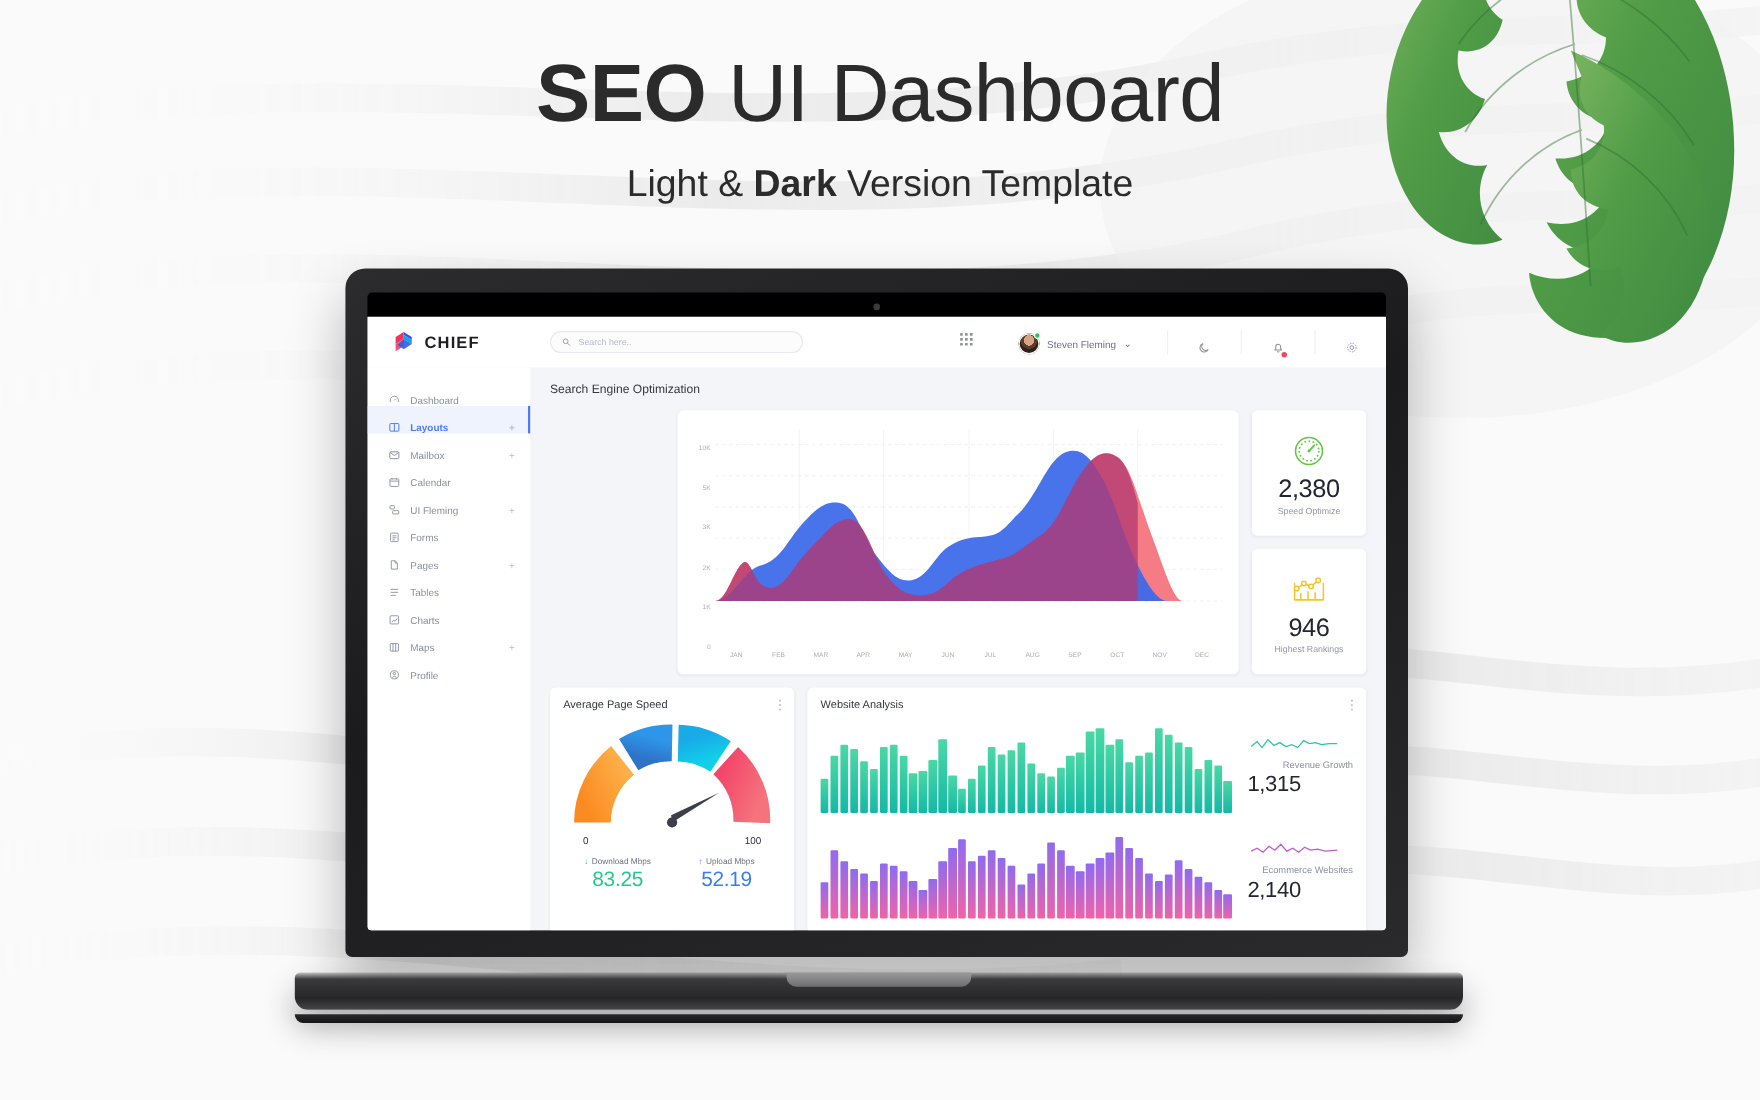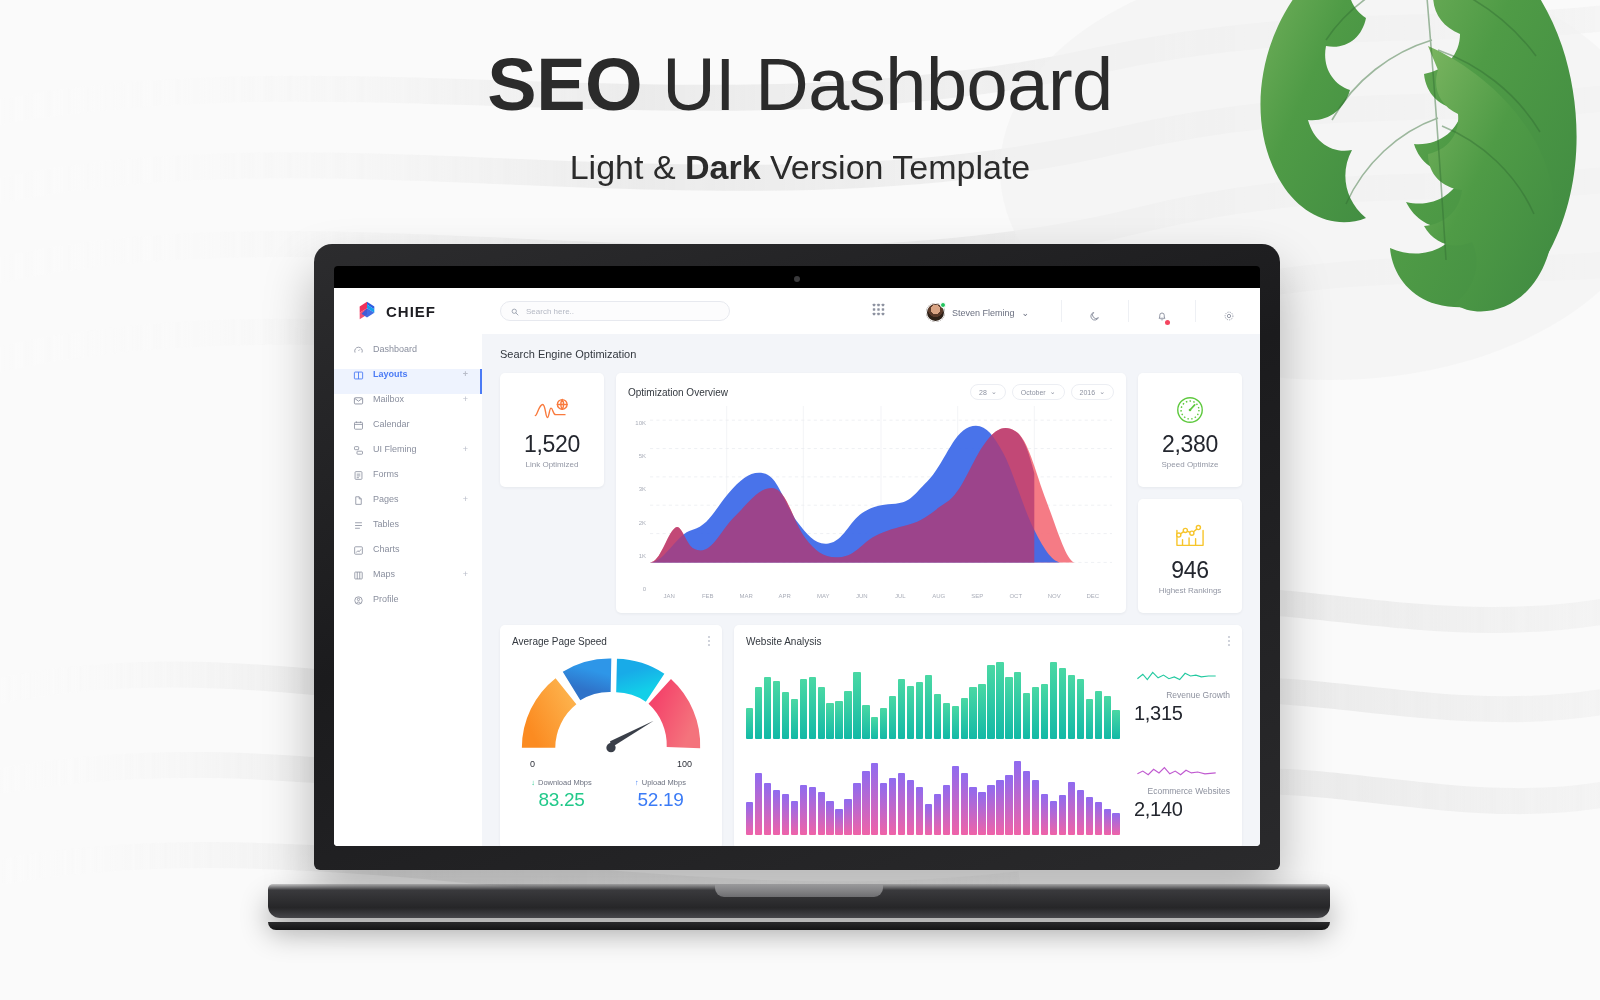--- a/index.html
+++ b/index.html
@@ -78,21 +78,21 @@
   }
   .avatar .dot{position:absolute;right:-1px;top:-1px;width:6px;height:6px;border-radius:50%;background:#22c55e;border:1px solid #fff;box-sizing:border-box;}
   .username{font-size:9px;color:#6b7080;}
   .icon-sep{width:1px;height:22px;background:#eef0f4;}
   .tb-icon{width:34px;display:flex;align-items:center;justify-content:center;position:relative;}
   .badge-dot{position:absolute;top:10px;right:9px;width:5px;height:5px;border-radius:50%;background:#f4455f;}
 
   .body{flex:1;display:flex;min-height:0;}
   .sidebar{width:148px;background:#fff;flex:0 0 auto;padding-top:10px;box-sizing:border-box;}
   .nav-item{
-    height:25px;display:flex;align-items:flex-start;gap:9px;padding:0 14px 0 18px;box-sizing:border-box;
+    height:25px;display:flex;align-items:flex-end;gap:9px;padding:0 14px 0 18px;box-sizing:border-box;
     font-size:9px;color:#8a8f9e;position:relative;
   }
   .nav-item.active{background:#eef3fe;color:#4b7bf5;font-weight:600;}
   .nav-item.active::after{content:"";position:absolute;right:0;top:0;bottom:0;width:2px;background:#4b7bf5;}
   .nav-ico{width:12px;height:12px;flex:0 0 auto;display:flex;align-items:center;justify-content:center;}
   .nav-label{flex:1;}
   .nav-plus{font-size:9px;color:#b9bdc9;}
 
   .content{flex:1;min-width:0;padding:14px 18px 0 18px;box-sizing:border-box;overflow:hidden;}
   .page-title{font-size:11px;color:#33383f;margin:0 0 13px 0;}
@@ -406,51 +406,23 @@
                   <span class="nav-label">Profile</span>
                 </div>
               </div>
 
               <div class="content">
                 <div class="page-title">Search Engine Optimization</div>
 
                 <div class="row1">
 
                   <div class="col-left">
-                    <div class="card stat">
-                      <span class="stat-ico">
-                        <svg viewBox="0 0 40 28" width="38" height="26" fill="none" stroke="#f97a3d" stroke-width="1.5" stroke-linecap="round">
-                          <path d="M2,20 C4,20 6,8 10,8 C13,8 13,22 15,22 C17,22 17,12 19,12 C21,12 21,19 24,19 L34,19"></path>
-                          <circle cx="31" cy="8" r="5.2"></circle>
-                          <path d="M25.8,8h10.4 M31,2.8 C33,5.5 33,10.5 31,13.2 M31,2.8 C29,5.5 29,10.5 31,13.2"></path>
-                        </svg>
-                      </span>
-                      <span class="stat-val">1,520</span>
-                      <span class="stat-lbl">Link Optimized</span>
-                    </div>
                   </div>
 
                   <div class="card chart-card">
-                    <div class="chart-head">
-                      <span class="chart-title">Optimization Overview</span>
-                      <div class="chart-filters">
-                        <span class="pill">
-                          <span>28</span>
-                          <span>⌄</span>
-                        </span>
-                        <span class="pill">
-                          <span>October</span>
-                          <span>⌄</span>
-                        </span>
-                        <span class="pill">
-                          <span>2016</span>
-                          <span>⌄</span>
-                        </span>
-                      </div>
-                    </div>
 
                     <div class="chart-body">
                       <div class="yaxis">
                         <span class="ytick" style="top:9%">10K</span>
                         <span class="ytick" style="top:27%">5K</span>
                         <span class="ytick" style="top:45%">3K</span>
                         <span class="ytick" style="top:63%">2K</span>
                         <span class="ytick" style="top:81%">1K</span>
                         <span class="ytick" style="top:99%">0</span>
                       </div>

